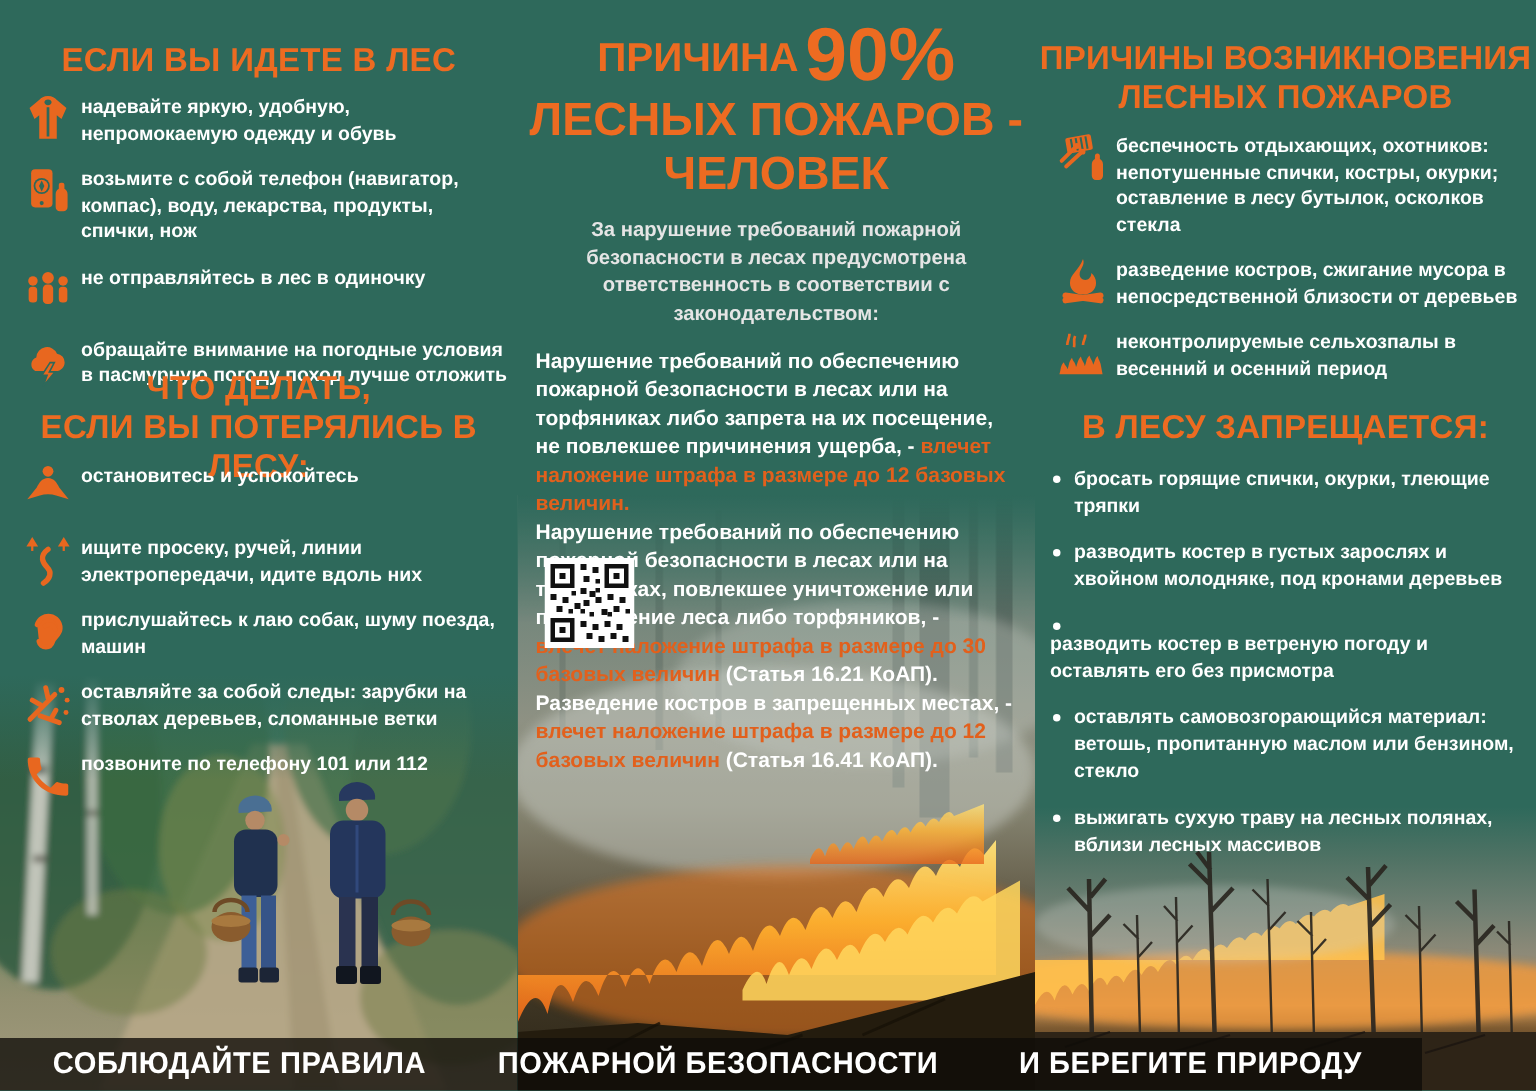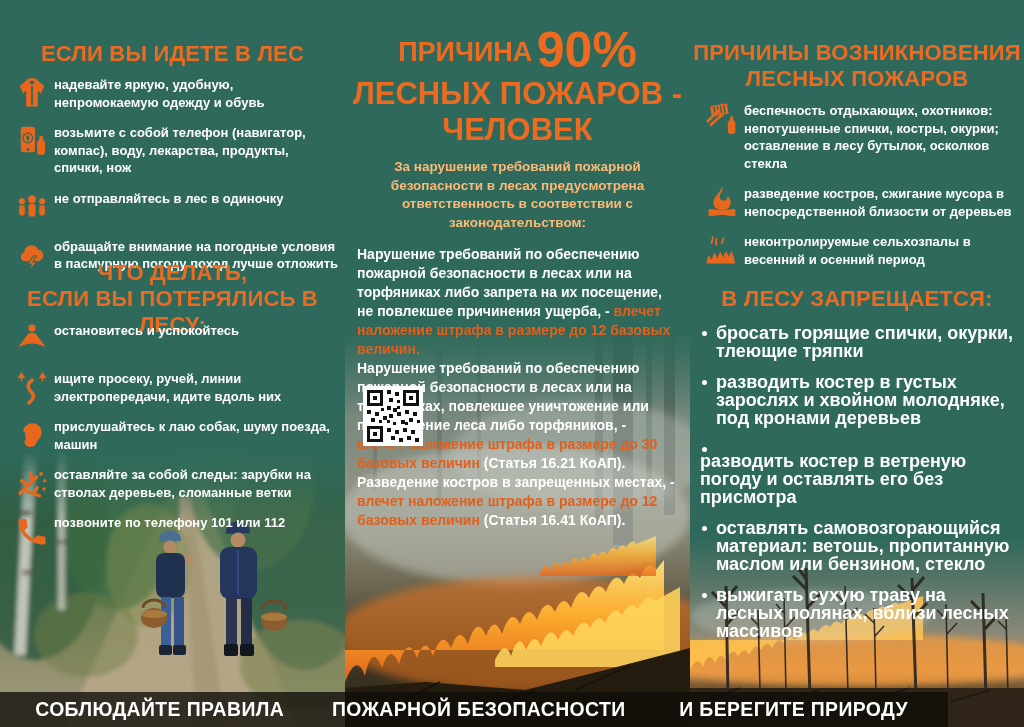--- a/index.html
+++ b/index.html
@@ -3,21 +3,21 @@
 <meta charset="utf-8">
 <style>
   html,body{margin:0;padding:0;}
   body{
     width:1024px;height:727px;position:relative;overflow:hidden;
     background:#2e695b;
     font-family:"Liberation Sans","DejaVu Sans",sans-serif;
     font-weight:700;
     -webkit-font-smoothing:antialiased;
   }
-  .panel{position:absolute;top:14px;height:635px;z-index:3;}
+  .panel{position:absolute;top:0;height:635px;z-index:3;}
   #panel-left{left:0;width:345px;}
   #panel-mid{left:345px;width:345px;}
   #panel-right{left:690px;width:334px;}
 
   .photo{position:absolute;z-index:1;overflow:hidden;}
   #photo-left{left:0;top:450px;width:345px;height:277px;}
   #photo-mid{left:345px;top:330px;width:345px;height:397px;}
   #photo-right{left:690px;top:538px;width:334px;height:189px;}
   .photo svg{display:block;}
 
@@ -30,31 +30,31 @@
   .item{display:flex;align-items:flex-start;padding:0 4px 0 10px;margin-bottom:11px;}
   .ico-wrap{flex:0 0 44px;display:flex;justify-content:center;padding-top:1px;}
   svg.ico{width:36px;height:36px;fill:#e8671f;}
   .item-text{color:#fff;font-size:13px;line-height:17.5px;padding-top:2px;}
 
   
   #panel-mid .headline{ text-align:center;margin-top:14px;color:#ed6b21;}
   .headline-small{font-size:27px;vertical-align:baseline;}
   .headline-big{font-size:50px;line-height:44px;vertical-align:-6px;}
   .headline2{color:#ed6b21;text-align:center;font-size:31px;margin-top:4px;}
-  .intro{color:#fdba74;text-align:center;font-size:13.5px;line-height:18.5px;margin:10px 10px 0;}
+  .intro{color:#e5e5e5;text-align:center;font-size:13.5px;line-height:18.5px;margin:10px 10px 0;}
   .law{margin:13px 14px 0 12px;font-size:14px;line-height:19px;color:#fff;text-align:left;}
   .law p{margin:0;}
   .fine{color:#e2601c;}
   #qr-box{position:absolute;left:18px;top:372px;width:60px;height:60px;z-index:4;}
 
   
   .blist{list-style:none;margin:0;padding:0 6px 0 10px;}
   .blist li{display:flex;margin-bottom:13px;}
   .dot{flex:0 0 5px;width:5px;height:5px;border-radius:50%;background:#fff;margin:7px 9px 0 2px;}
-  .btext{color:#fff;font-size:18px;line-height:18px;}
+  .btext{color:#fff;font-size:13px;line-height:18px;}
 
   
   #footer{
     position:absolute;left:0;top:692px;width:948px;height:35px;z-index:6;
     background:rgba(14,11,8,.78);display:flex;align-items:center;
   }
   .f-cell{color:#fff;font-size:20px;letter-spacing:.4px;text-align:center;transform:scaleX(.97);}
   .f-cell:nth-child(1){width:345px;}
   .f-cell:nth-child(2){width:345px;}
   .f-cell:nth-child(3){width:334px;}

